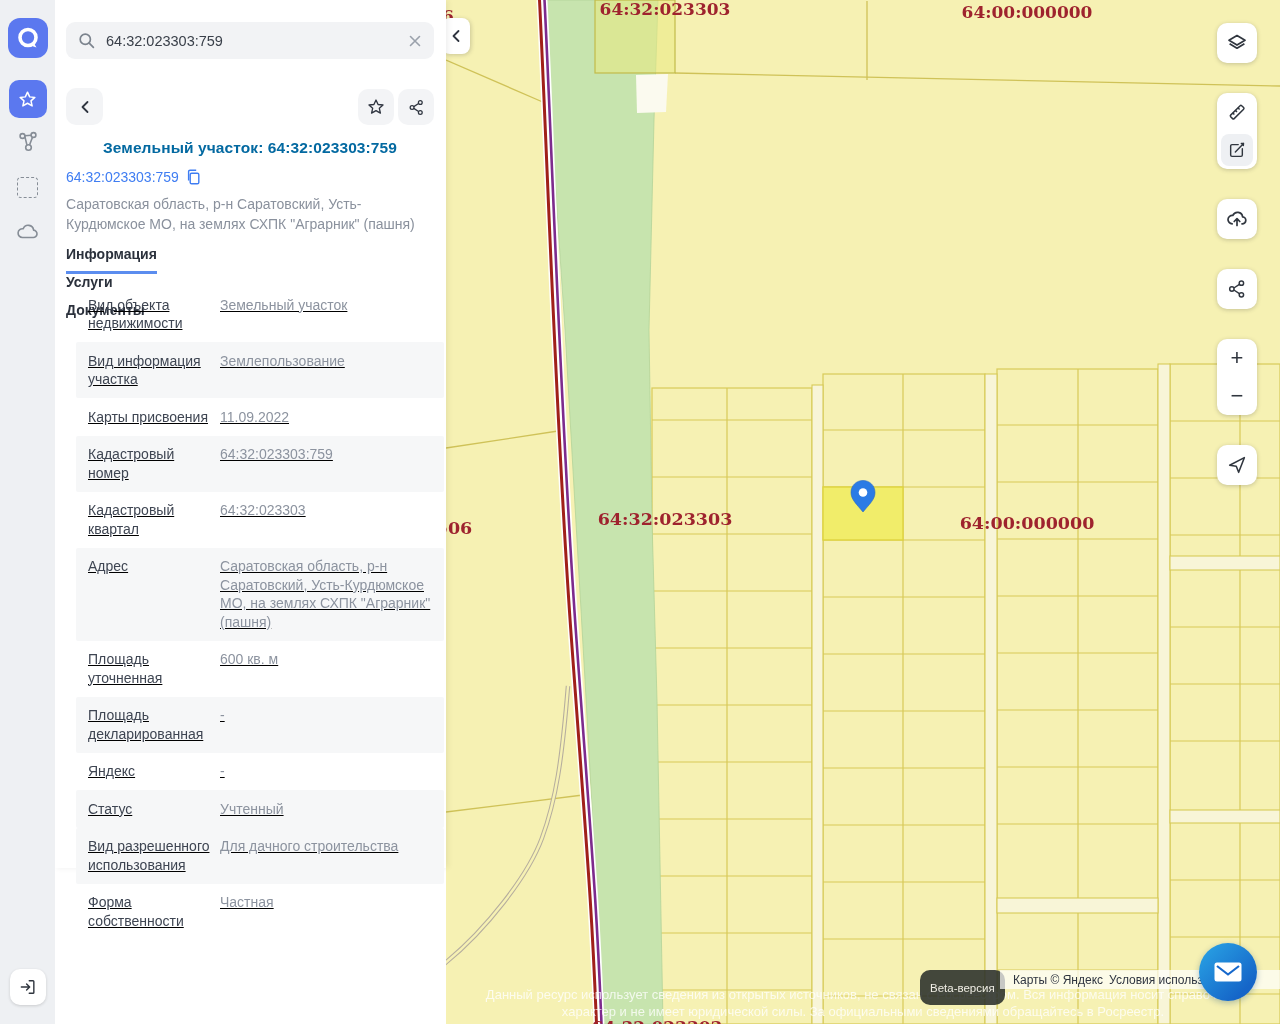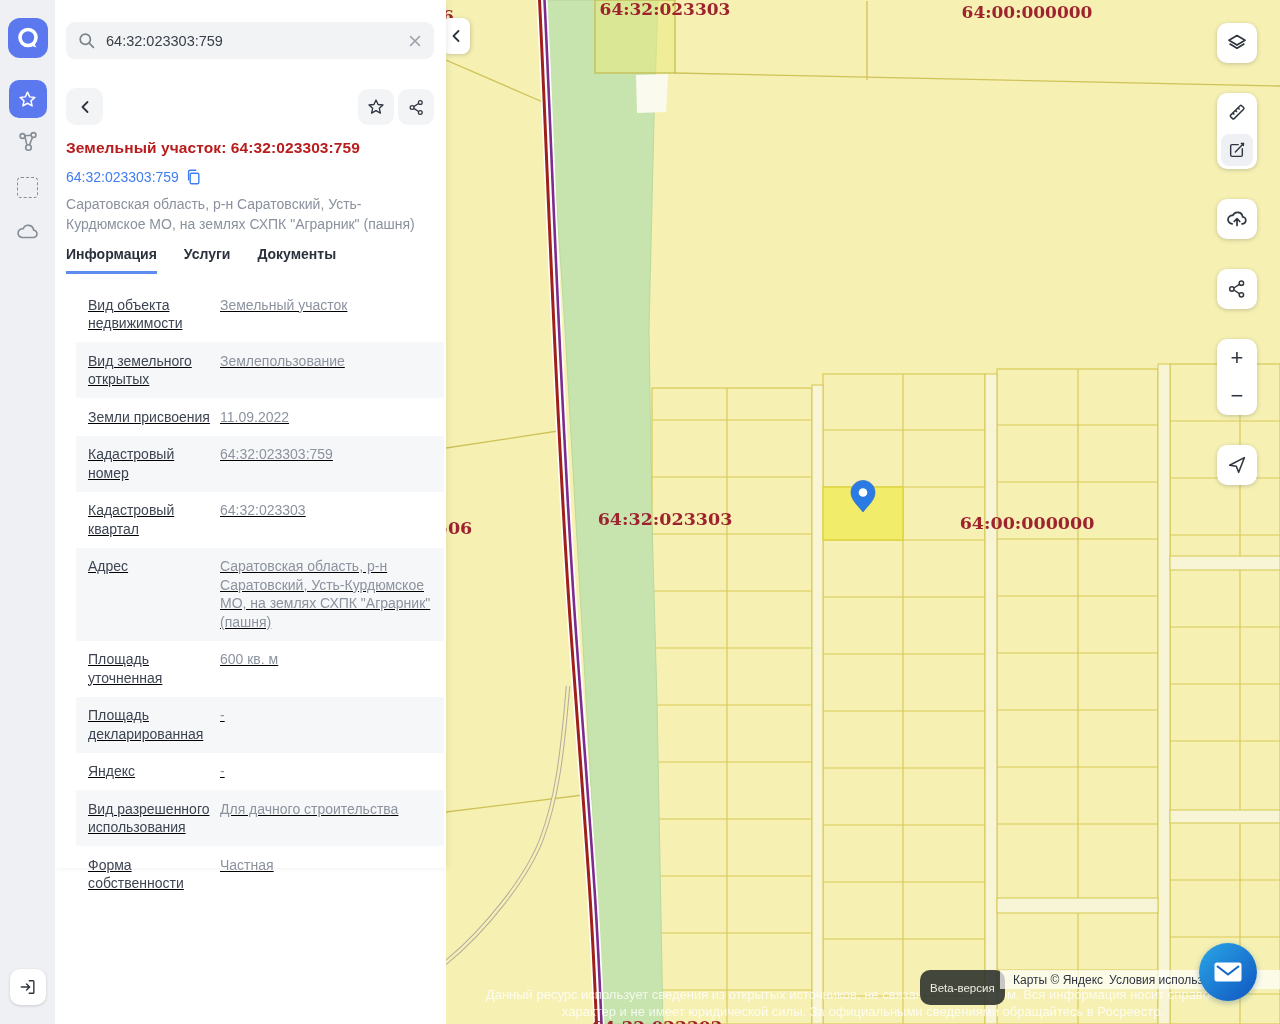--- a/index.html
+++ b/index.html
@@ -27,25 +27,25 @@
   #searchbar input{flex:1;border:none;background:transparent;outline:none;margin-left:9px;
                    font:14.5px "Liberation Sans",sans-serif;color:#3a404a;}
   .iconbtn{display:flex;align-items:center;justify-content:center;cursor:pointer;}
   #hdr-row{position:absolute;left:11px;top:88px;width:368px;height:37px;}
   .sq-btn{position:absolute;width:37px;height:37px;border-radius:10px;background:#f3f4f6;
           display:flex;align-items:center;justify-content:center;}
   #btn-back{left:0;top:0;}
   #btn-fav{left:292px;top:1px;width:36px;height:36px;}
   #btn-share{left:332px;top:1px;width:36px;height:36px;}
   #obj-title{position:absolute;left:11px;top:139px;width:368px;font-size:15.5px;font-weight:700;
-             color:#b91c1c;letter-spacing:.1px;}
+             color:#0369a1;letter-spacing:.1px;text-align:center;}
   #obj-link{position:absolute;left:11px;top:169px;display:flex;align-items:center;gap:7px;
             font-size:14px;color:#3f7df2;}
   #obj-addr{position:absolute;left:11px;top:194px;width:360px;font-size:14px;line-height:20px;color:#8a919d;}
-  #tabs{position:absolute;left:11px;top:246px;display:flex;gap:27px;}
+  #tabs{position:absolute;left:11px;top:246px;display:flex;flex-direction:column;}
   .tab{font-size:14px;font-weight:700;color:#2b313c;padding-bottom:9px;border-bottom:3px solid transparent;}
   .tab.active{border-bottom-color:#5b8def;}
   #info-table{position:absolute;left:21px;top:286px;width:368px;text-decoration:underline;}
   .irow{display:grid;grid-template-columns:132px 1fr;padding:9.5px 12px;box-sizing:border-box;
         font-size:14px;line-height:18.5px;border-radius:2px;}
   .irow.alt{background:#f6f7f8;}
   .ilabel{color:#3e4552;padding-right:8px;}
   .ivalue{color:#8c939f;}
 
   
@@ -299,25 +299,25 @@
       <span class="tab">Услуги</span>
       <span class="tab">Документы</span>
     </div>
 
     <div id="info-table">
         <div class="irow">
           <div class="ilabel">Вид объекта недвижимости</div>
           <div class="ivalue">Земельный участок</div>
         </div>
         <div class="irow alt">
-          <div class="ilabel">Вид земельного открытых</div>
+          <div class="ilabel">Вид информация участка</div>
           <div class="ivalue">Землепользование</div>
         </div>
         <div class="irow">
-          <div class="ilabel">Земли присвоения</div>
+          <div class="ilabel">Карты присвоения</div>
           <div class="ivalue">11.09.2022</div>
         </div>
         <div class="irow alt">
           <div class="ilabel">Кадастровый номер</div>
           <div class="ivalue">64:32:023303:759</div>
         </div>
         <div class="irow">
           <div class="ilabel">Кадастровый квартал</div>
           <div class="ivalue">64:32:023303</div>
         </div>
@@ -329,20 +329,24 @@
           <div class="ilabel">Площадь уточненная</div>
           <div class="ivalue">600 кв. м</div>
         </div>
         <div class="irow alt">
           <div class="ilabel">Площадь декларированная</div>
           <div class="ivalue">-</div>
         </div>
         <div class="irow">
           <div class="ilabel">Яндекс</div>
           <div class="ivalue">-</div>
+        </div>
+        <div class="irow alt">
+          <div class="ilabel">Статус</div>
+          <div class="ivalue">Учтенный</div>
         </div>
         <div class="irow alt">
           <div class="ilabel">Вид разрешенного использования</div>
           <div class="ivalue">Для дачного строительства</div>
         </div>
         <div class="irow">
           <div class="ilabel">Форма собственности</div>
           <div class="ivalue">Частная</div>
         </div>
       </div>

